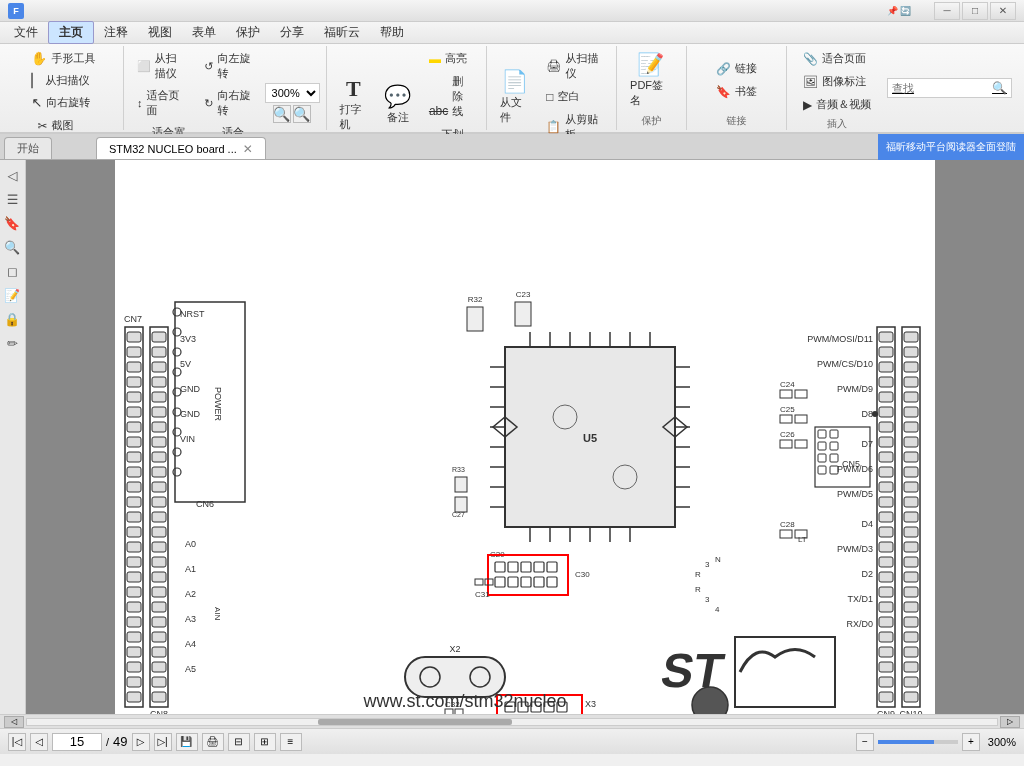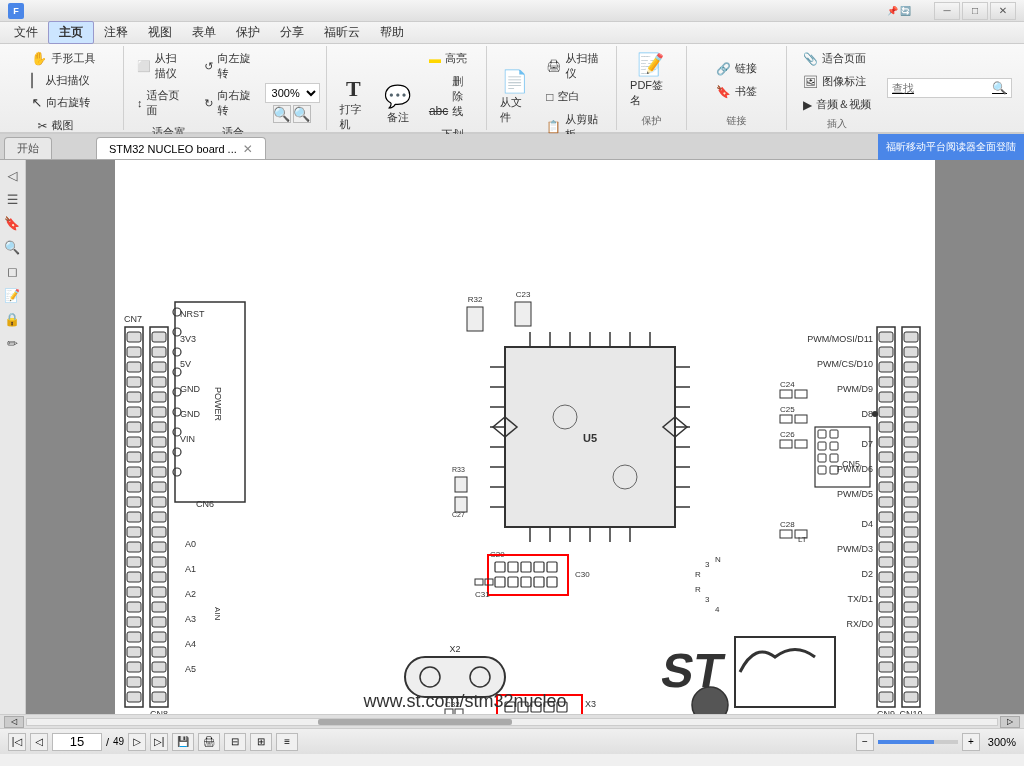--- a/index.html
+++ b/index.html
@@ -867,21 +867,21 @@
   </div>
   <div style="width:20px;height:12px;background:#ccc;border:1px solid #aaa;display:flex;align-items:center;justify-content:center;cursor:pointer;font-size:8px;">▷</div>
 </div>
 
 <div class="status-bar">
   <div class="page-nav">
     <div class="nav-btn">|◁</div>
     <div class="nav-btn">◁</div>
     <input class="page-input" type="text" value="15" style="">
     <span style="font-size:11px;"> / </span>
-    <span style="font-size:10px;">49</span>
+    <span style="font-size:13px;">49</span>
     <div class="nav-btn">▷</div>
     <div class="nav-btn">▷|</div>
 
     <div class="nav-btn" style="width:22px;">💾</div>
     <div class="nav-btn" style="width:22px;">🖨</div>
     <div class="nav-btn" style="width:22px;">⊟</div>
     <div class="nav-btn" style="width:22px;">⊞</div>
     <div class="nav-btn" style="width:22px;">≡</div>
   </div>
 

